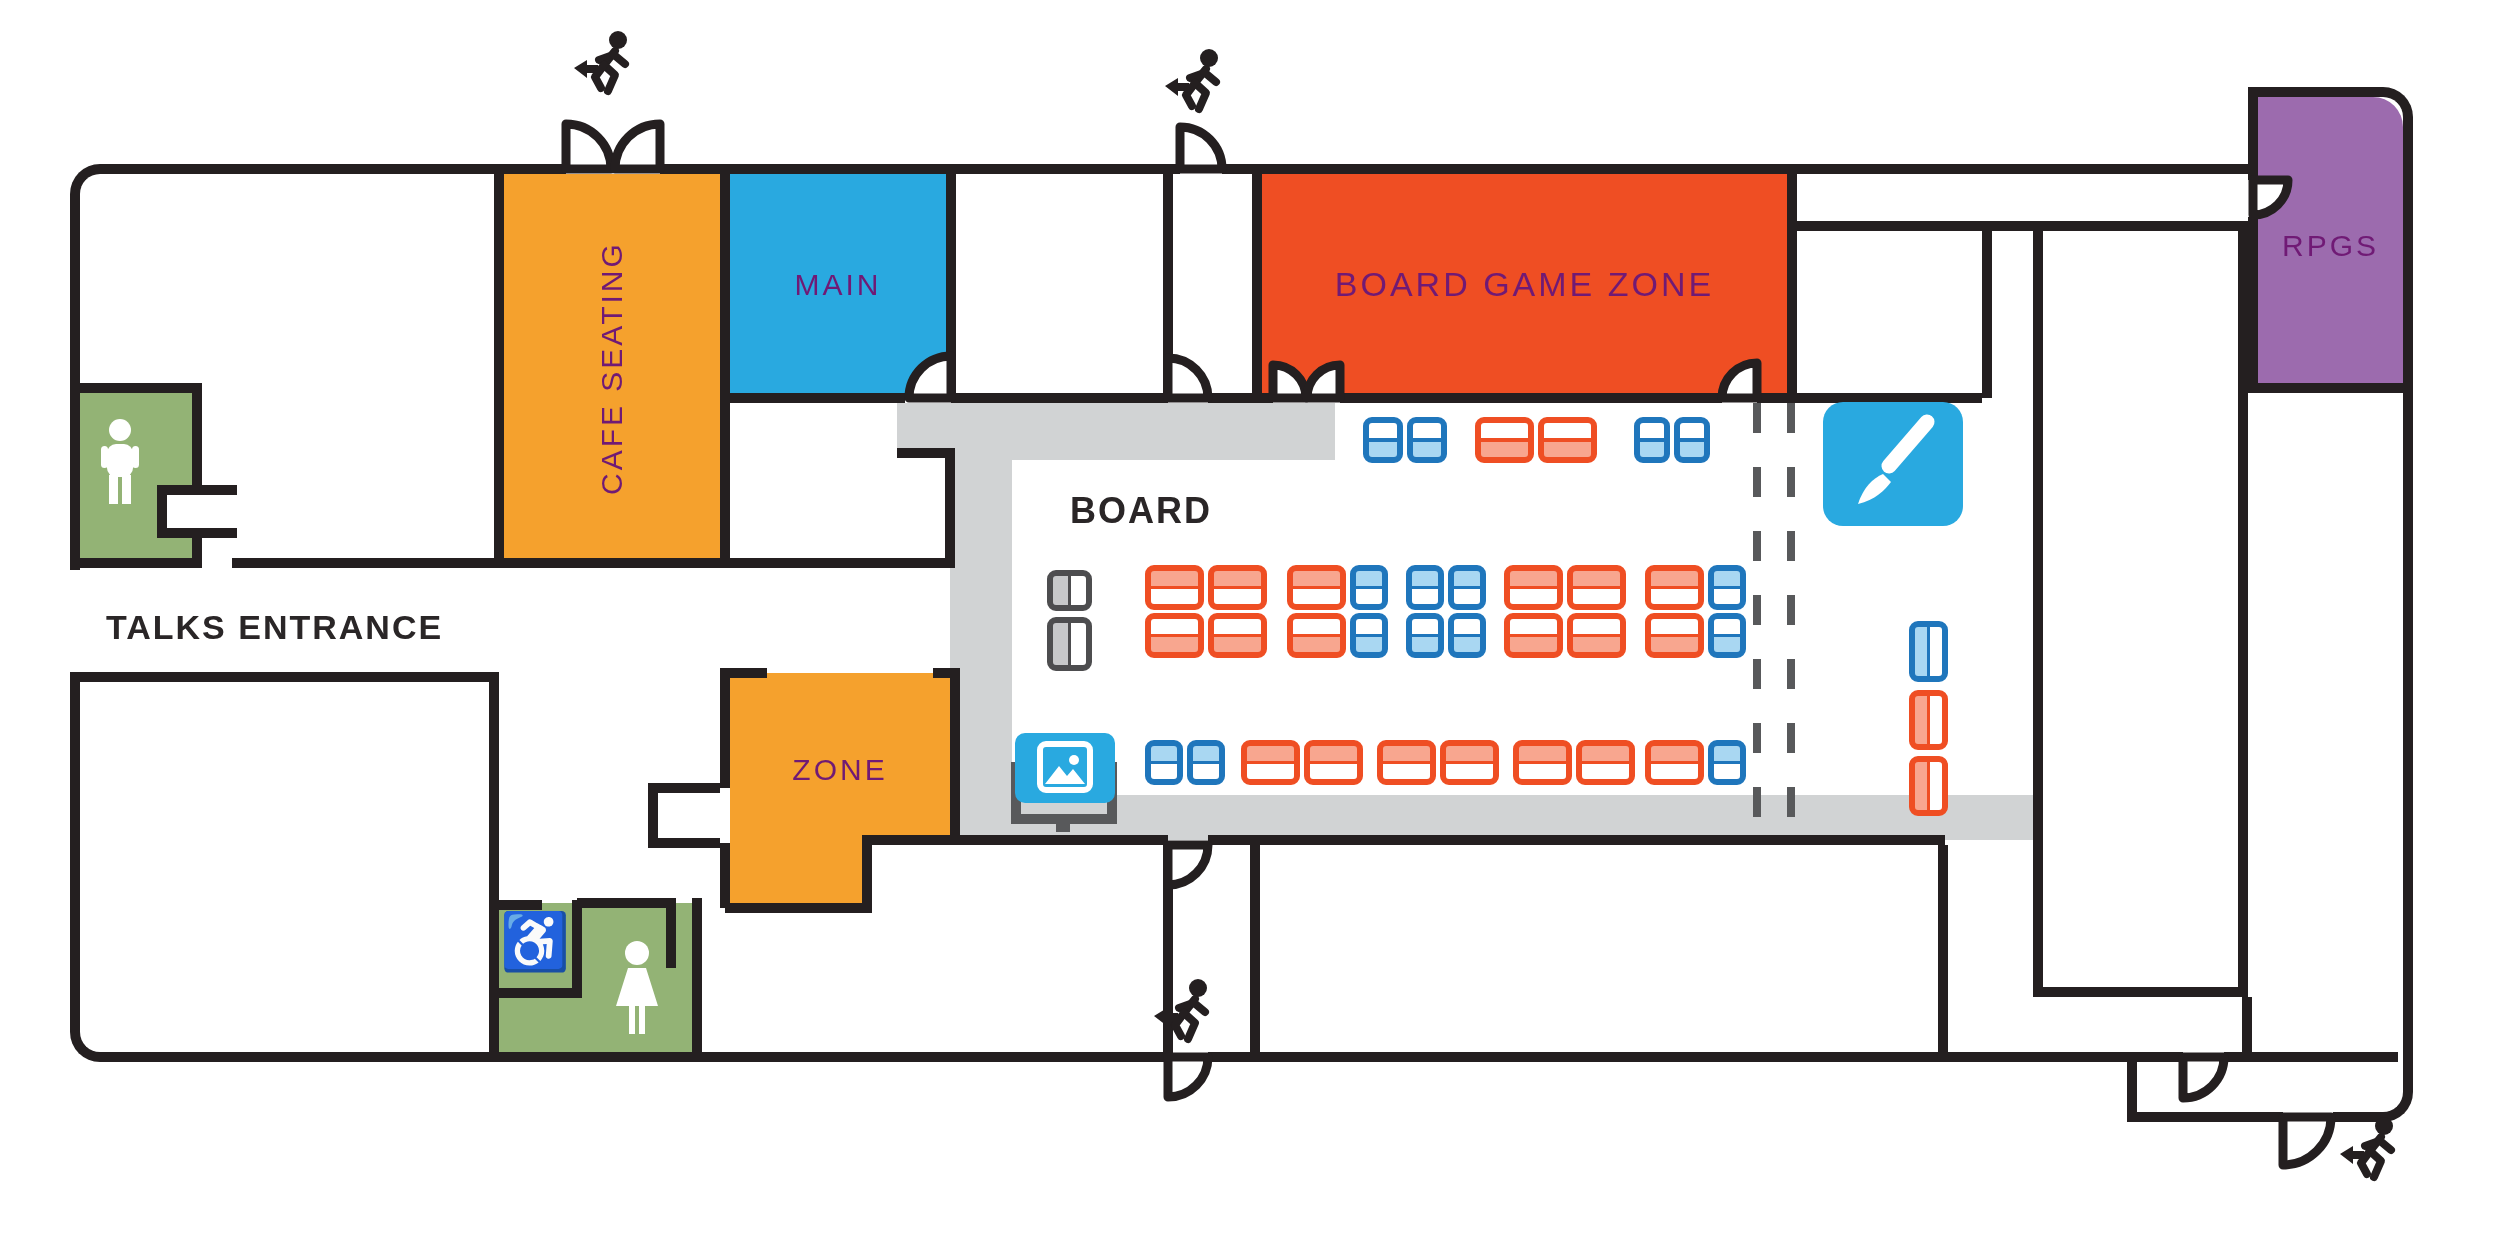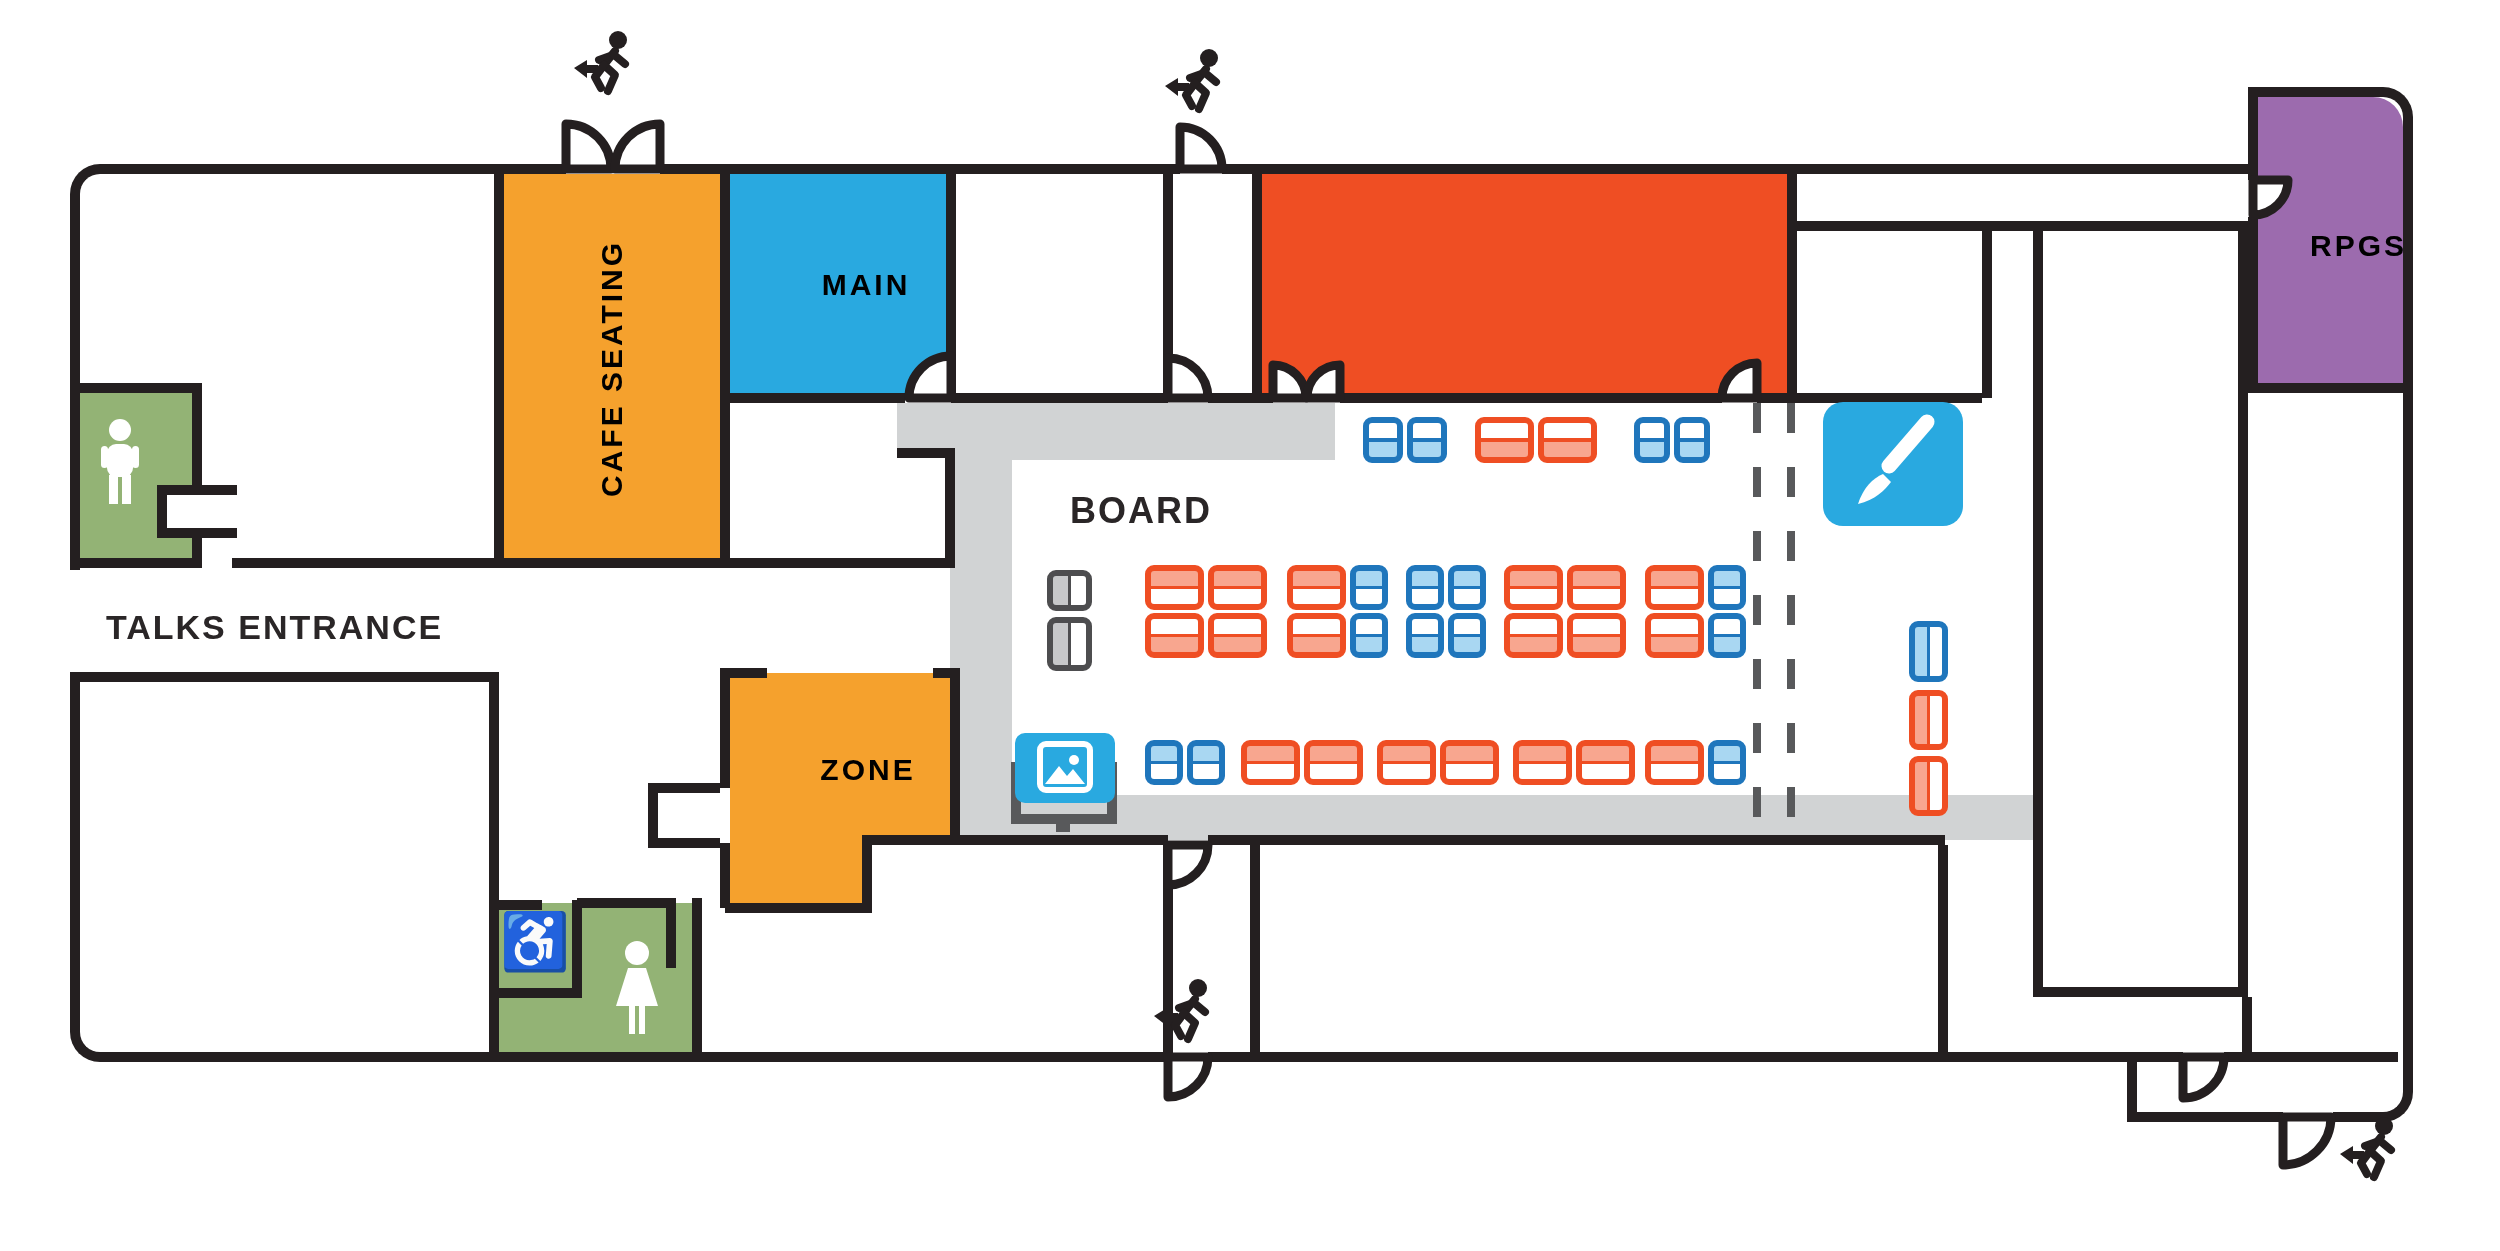--- a/index.html
+++ b/index.html
@@ -6,21 +6,21 @@
   body{width:2500px;height:1251px;position:relative;overflow:hidden;
        font-family:"Liberation Sans", sans-serif;}
   #plan{position:absolute;inset:0;}
   .abs{position:absolute;}
   .wall{position:absolute;background:var(--wall);}
   .corner{position:absolute;background:transparent;border:0 solid var(--wall);}
   .gray{position:absolute;background:var(--floor-gray);}
   .whitepatch{position:absolute;background:#ffffff;}
   .room{position:absolute;}
   .room-label{position:absolute;display:flex;align-items:center;justify-content:center;
-      font-weight:bold;color:#000000;letter-spacing:3px;white-space:nowrap;padding-left:28px;}
+      font-weight:normal;color:#701a75;letter-spacing:3px;white-space:nowrap;}
   .dark-label{position:absolute;font-weight:bold;color:var(--text-dark);letter-spacing:2px;white-space:nowrap;}
   .vtext{writing-mode:vertical-rl;transform:rotate(180deg);}
   .table{position:absolute;box-sizing:border-box;border-radius:9px;}
   .dash{position:absolute;width:8px;}
   #overlay{position:absolute;left:0;top:0;z-index:40;}
   .z10{z-index:10}.z20{z-index:20}.z30{z-index:30}.z50{z-index:50}
   #wheelchair-glyph{position:absolute;color:#ffffff;font-size:56px;line-height:1;z-index:50;}
   .bracket{position:absolute;border-left:10px solid var(--dark-gray);
       border-right:10px solid var(--dark-gray);border-bottom:10px solid var(--dark-gray);z-index:30;}
 </style>
@@ -244,19 +244,20 @@
    <circle cx="59" cy="27" r="5" fill="#ffffff"></circle>
    <path d="M30,51 L44,33 L52,43 L58,36 L70,51 Z" fill="#ffffff"></path>
       </g>
     </svg>
 
   <div class="bracket" style="left:1011px;top:762px;width:86px;height:52px;"></div>
   <div class="abs z30" style="left:1056px;top:824px;width:14px;height:8px;background:var(--dark-gray);"></div>
 
   <div class="room-label vtext z50" style="left:582px;top:198px;width:60px;height:340px;font-size:30px;">CAFE SEATING</div>
   <div class="room-label z50" style="left:730px;top:263px;width:216px;height:44px;font-size:30px;">MAIN</div>
+  <div class="room-label z50" style="left:1262px;top:261px;width:525px;height:46px;font-size:34px;">BOARD GAME ZONE</div>
   <div class="room-label z50" style="left:2258px;top:226px;width:145px;height:40px;font-size:30px;">RPGS</div>
   <div class="room-label z50" style="left:730px;top:750px;width:220px;height:40px;font-size:30px;">ZONE</div>
   <div class="dark-label z50" style="left:1070px;top:490px;font-size:36px;">BOARD</div>
   <div class="dark-label z50" style="left:106px;top:608px;font-size:34px;">TALKS ENTRANCE</div>
 
   <div id="wheelchair-glyph" style="left:500px;top:914px;">♿</div>
 </div>
 
 </body></html>

